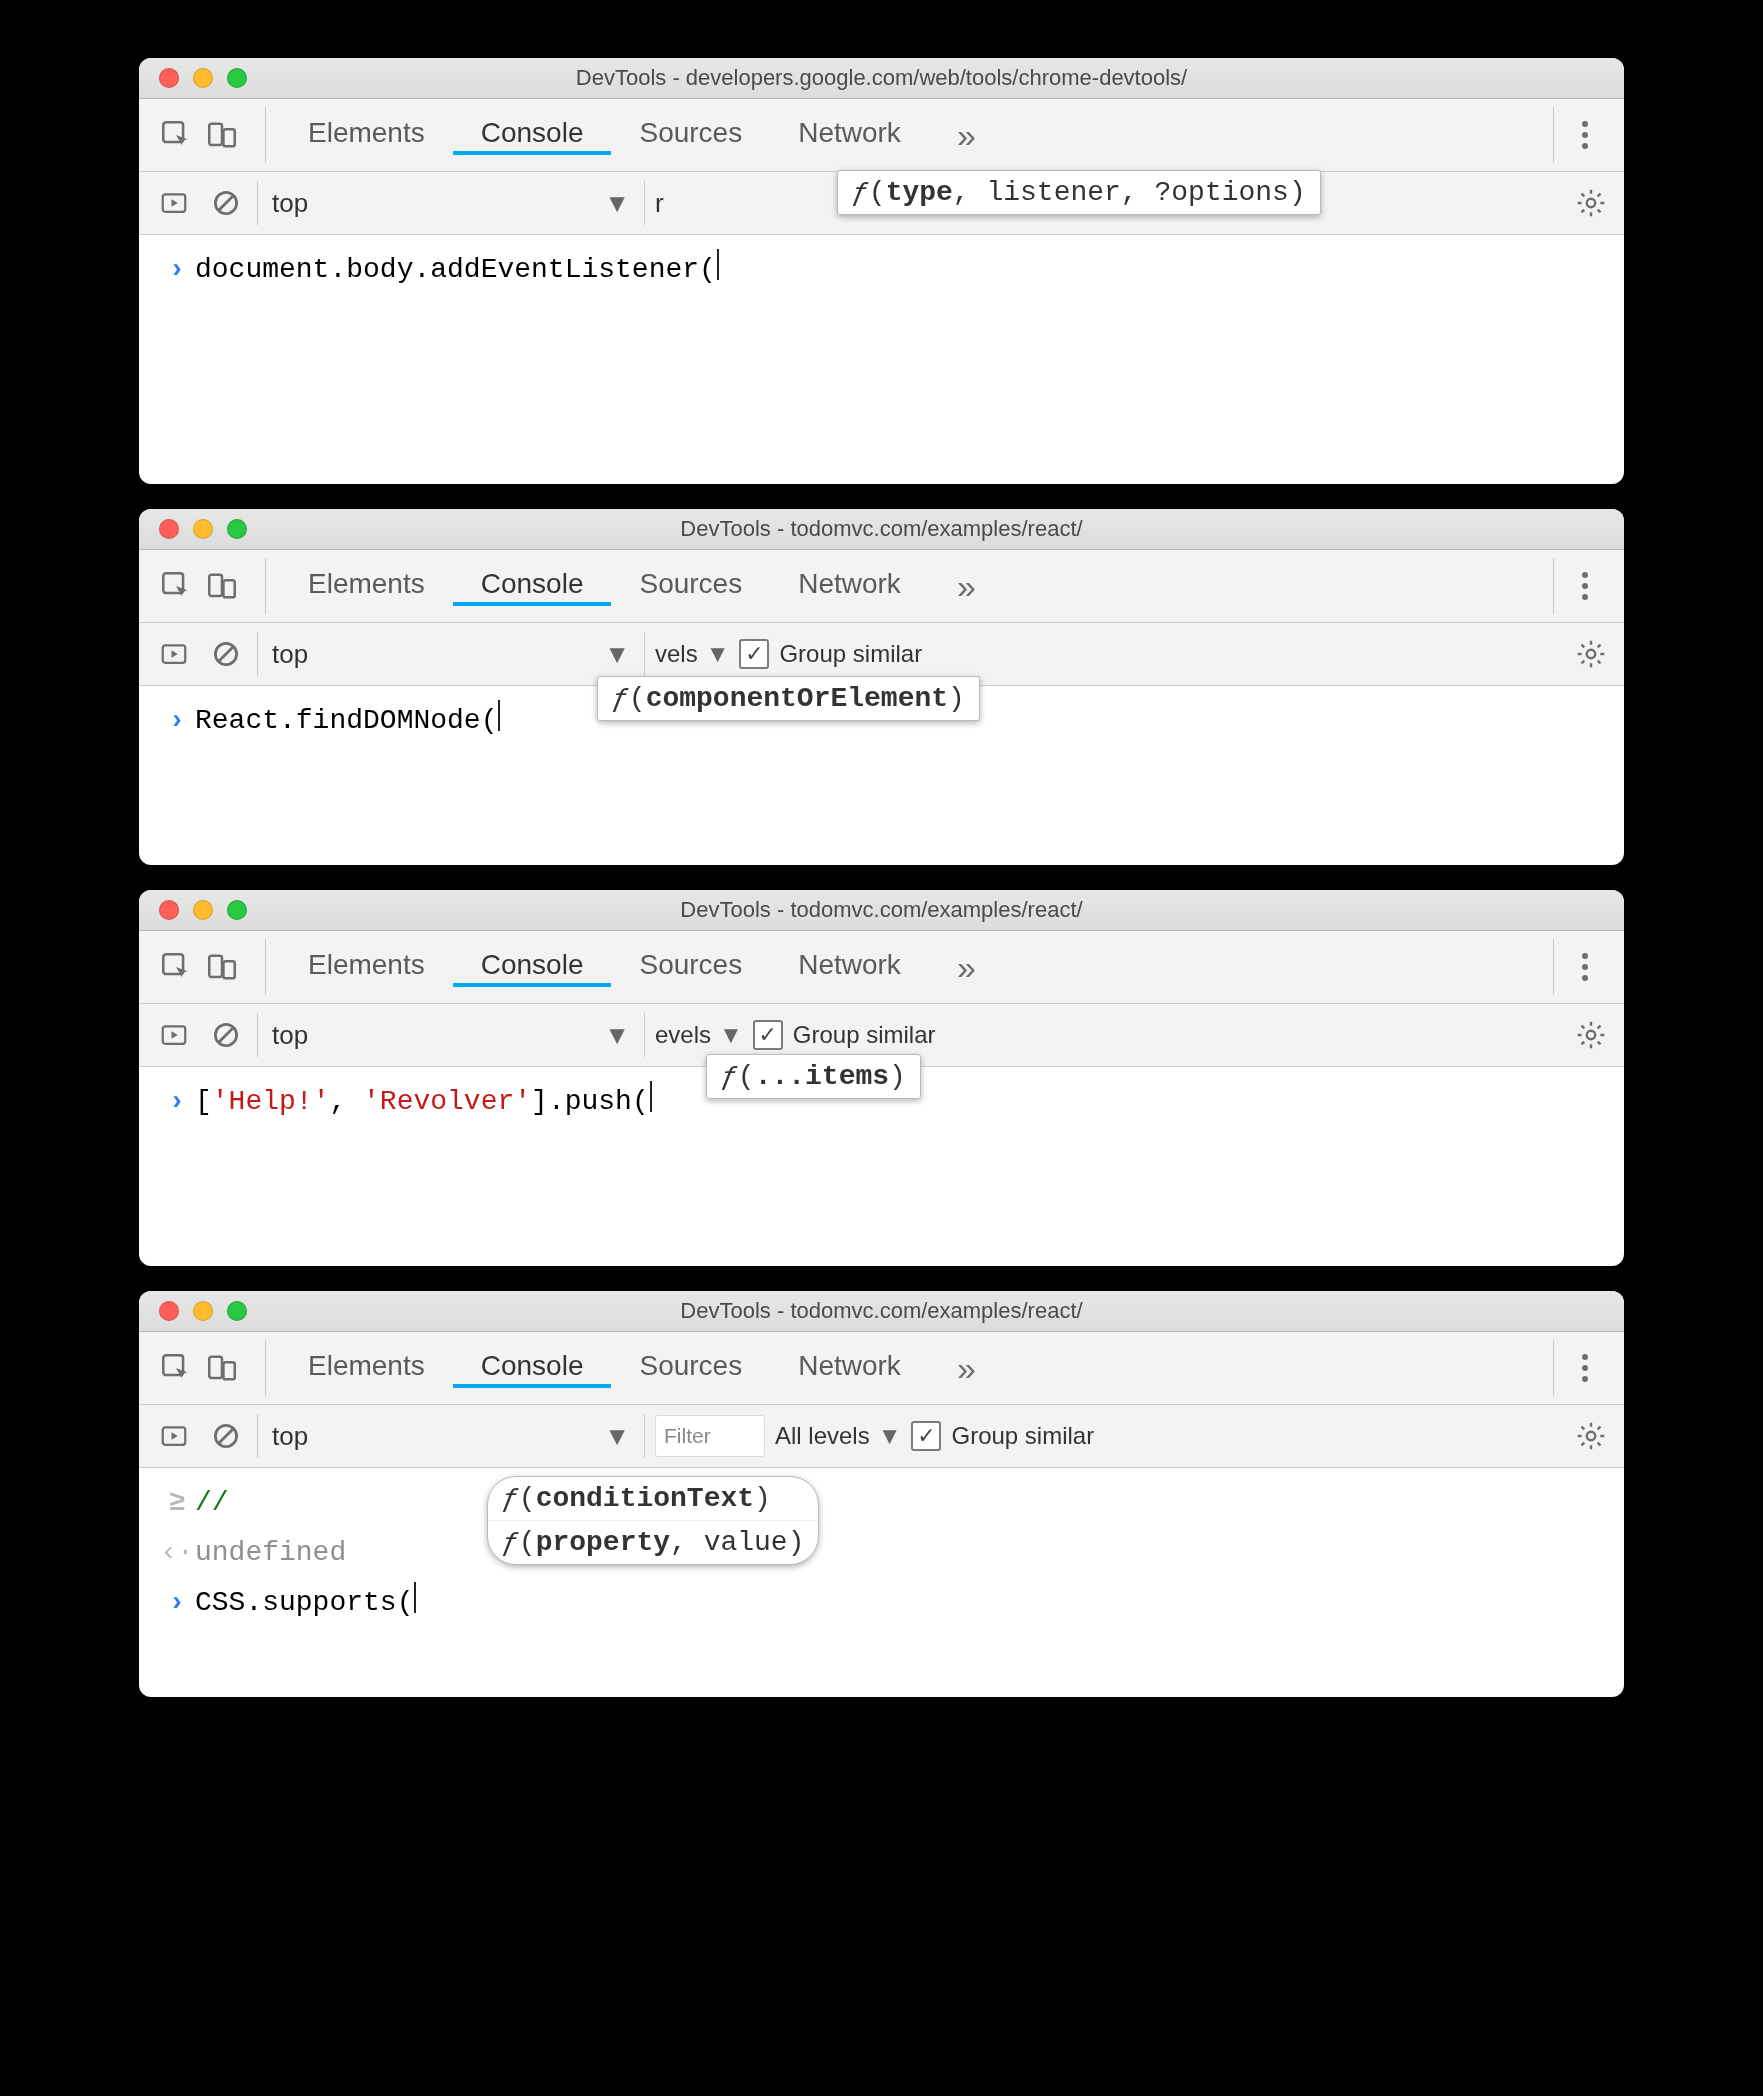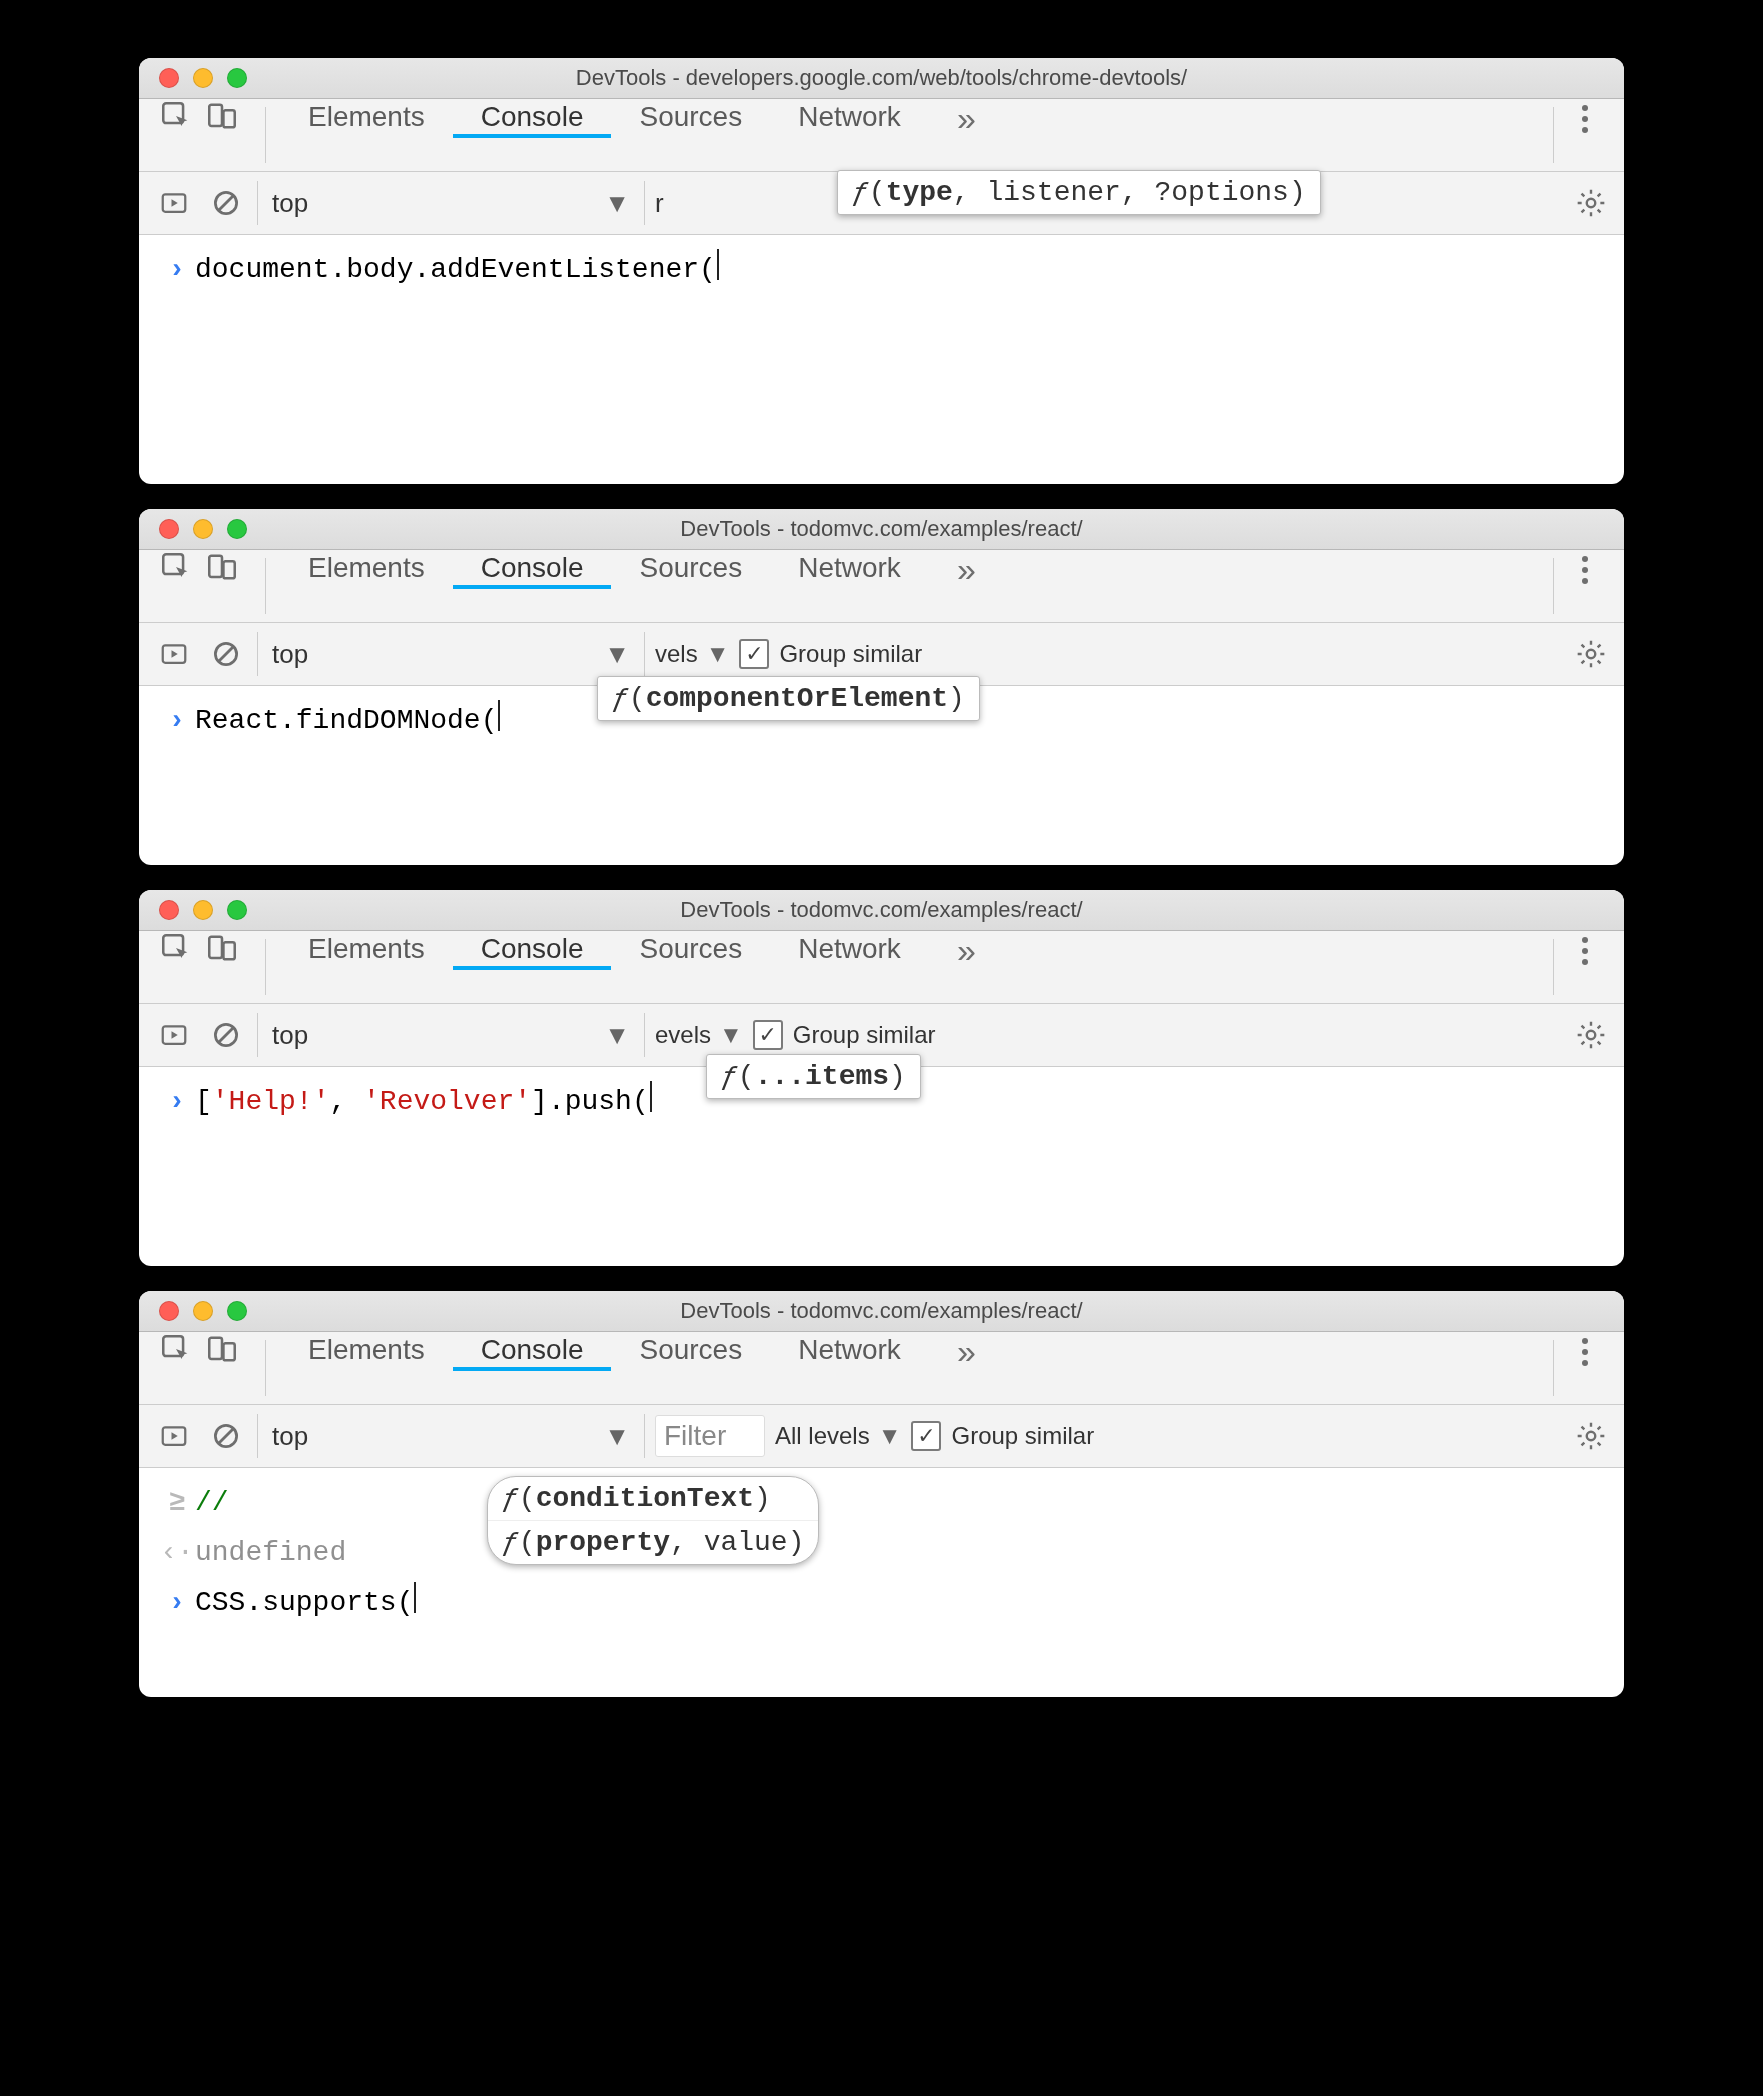--- a/index.html
+++ b/index.html
@@ -52,21 +52,21 @@
   .dot.green{background:#28c840;}
   .title{
     position:absolute;left:0;right:0;text-align:center;
     font-size:22px;color:#4a4a4a;pointer-events:none;
   }
 
   
   .tabstrip{
     height:72px;background:var(--toolbar-bg);
     border-bottom:1px solid var(--toolbar-border);
-    display:flex;align-items:flex-start;
+    display:flex;align-items:center;
   }
   .ts-left{display:flex;align-items:center;gap:12px;padding:0 20px;}
   .inspect-icon svg,.device-icon svg{display:block;}
   .tsep{width:1px;background:var(--sep);align-self:stretch;margin:8px 6px;}
   .tabs{display:flex;align-items:stretch;flex:1;padding-left:8px;}
   .tab{
     padding:0 28px;display:flex;align-items:center;
     font-size:28px;color:var(--tab-fg-dim);
     border-bottom:4px solid transparent;cursor:default;
   }
@@ -85,21 +85,21 @@
   }
   .play-icon,.clear-icon{display:flex;align-items:center;justify-content:center;width:42px;height:42px;color:var(--gray-icon);}
   .ctx{
     display:flex;align-items:center;gap:14px;
     padding:0 14px;height:44px;min-width:358px;
     border-left:1px solid var(--sep);border-right:1px solid var(--sep);
     font-size:26px;color:#333;
   }
   .ctx .caret{color:#666;}
   .filter{
-    width:92px;height:40px;font-size:28px;color:#888;
+    width:92px;height:40px;font-size:21px;color:#888;
     display:flex;align-items:center;padding:0 8px;background:#fff;border:1px solid #ddd;border-radius:3px;
   }
   .levels{font-size:24px;color:#333;display:flex;align-items:center;gap:8px;}
   .levels .caret{color:#666;}
   .chk{
     width:26px;height:26px;border:2px solid #7b7b7b;border-radius:3px;background:#fff;display:flex;align-items:center;justify-content:center;
   }
   .chk.checked::after{content:"✓";font-size:22px;color:#444;line-height:1;}
   .groupsim{font-size:24px;color:#333;}
   .gear{display:flex;align-items:center;justify-content:center;color:var(--gray-icon);width:38px;height:38px;margin-left:auto;}

